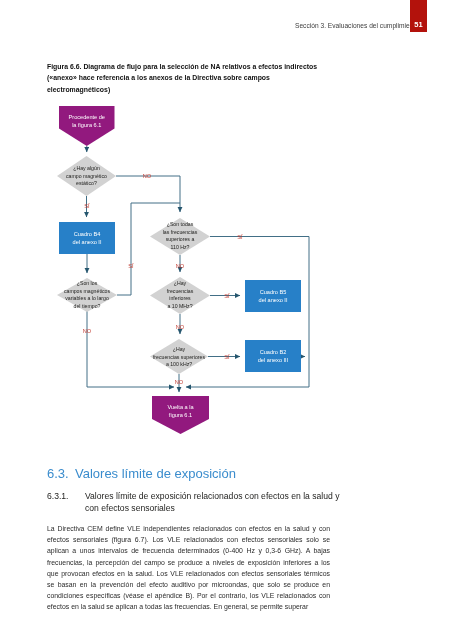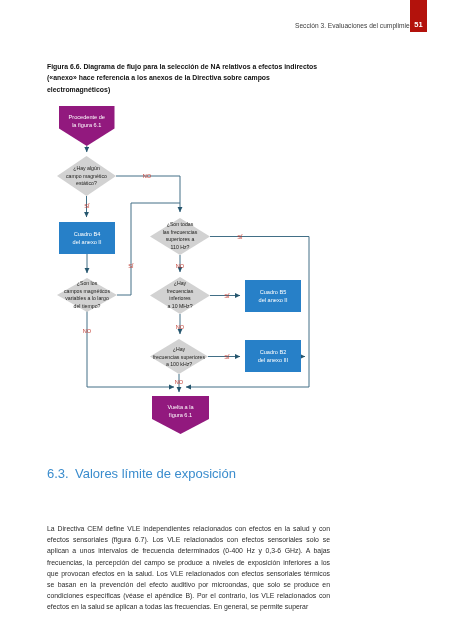--- a/index.html
+++ b/index.html
@@ -117,14 +117,18 @@
         <text x="180" y="329">NO</text>
         <text x="227" y="358.5">SÍ</text>
         <text x="179" y="384">NO</text>
       </g>
     </g>
   </svg>
 
   <div id="sec63">
     <span class="num">6.3.</span><span>Valores límite de exposición</span>
   </div>
+  <div id="sec631">
+    <span class="num">6.3.1.</span>
+      <span class="t">Valores límite de exposición relacionados con efectos en la salud y con efectos sensoriales</span>
+  </div>
   <div id="body">La Directiva CEM define VLE independientes relacionados con efectos en la salud y con efectos sensoriales (figura 6.7). Los VLE relacionados con efectos sensoriales solo se aplican a unos intervalos de frecuencia determinados (0-400 Hz y 0,3-6 GHz). A bajas frecuencias, la percepción del campo se produce a niveles de exposición inferiores a los que provocan efectos en la salud. Los VLE relacionados con efectos sensoriales térmicos se basan en la prevención del efecto auditivo por microondas, que solo se produce en condiciones específicas (véase el apéndice B). Por el contrario, los VLE relacionados con efectos en la salud se aplican a todas las frecuencias. En general, se permite superar</div>
 </div>
 
 </body></html>

